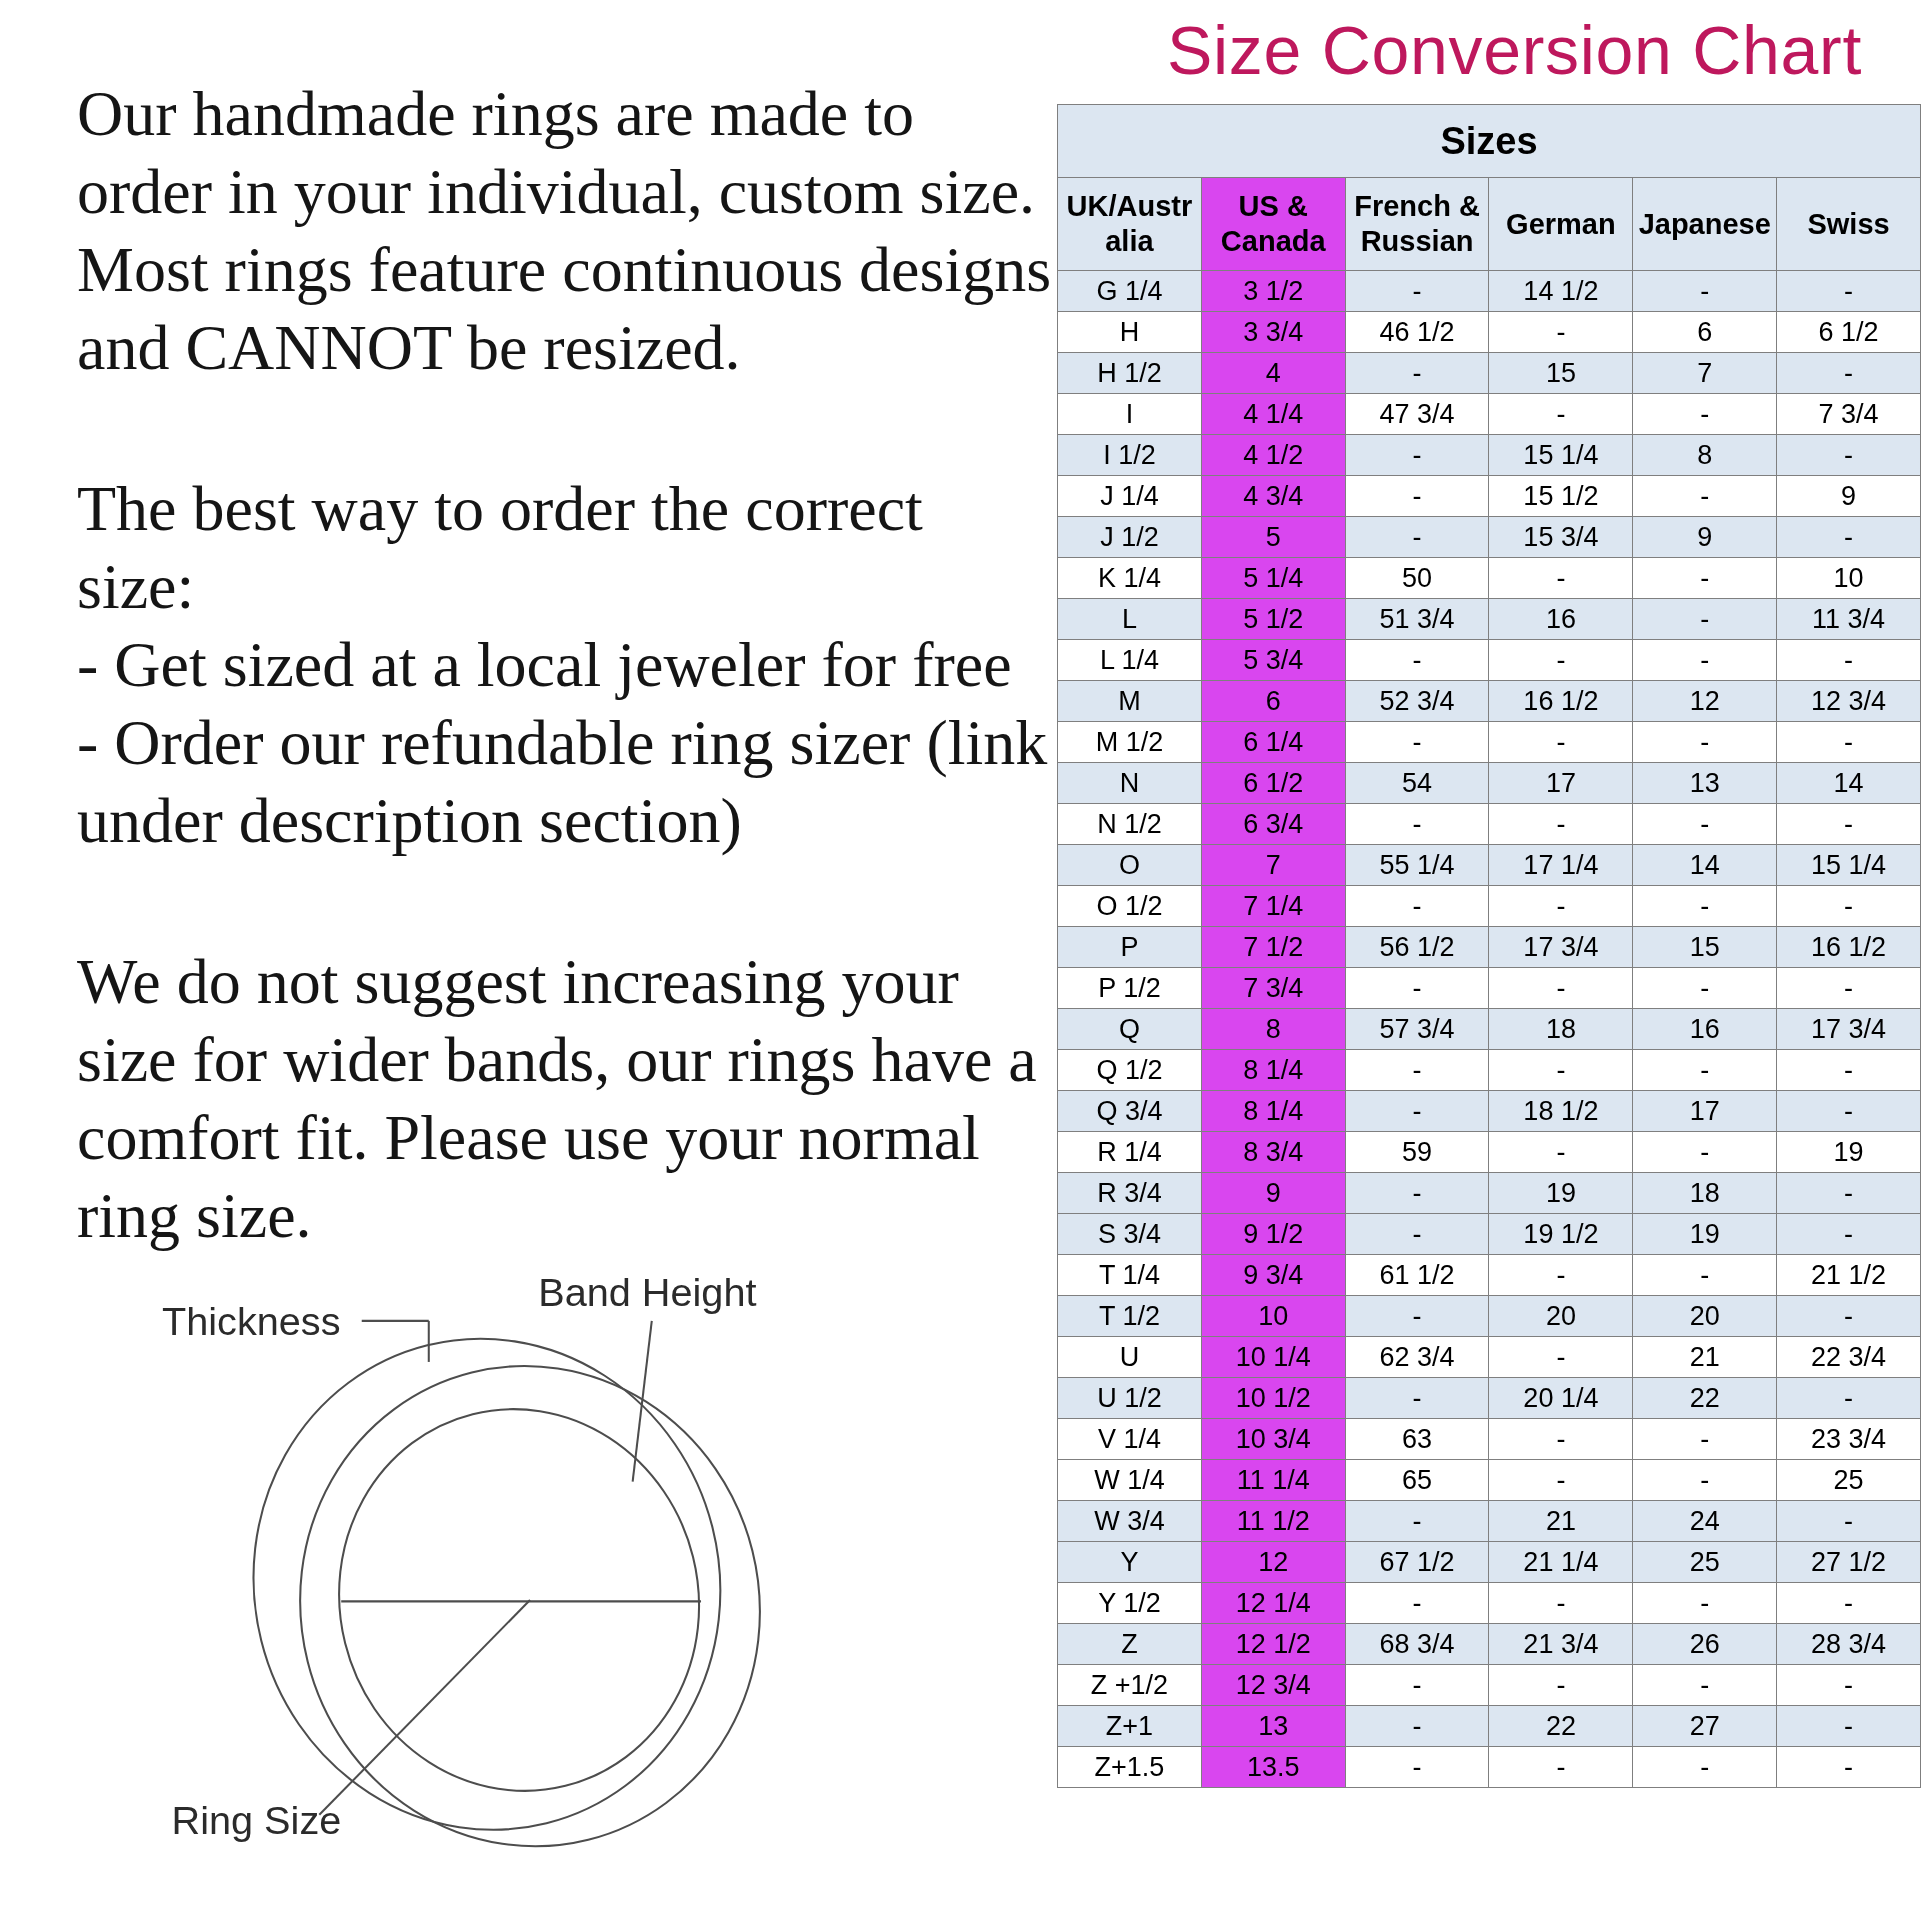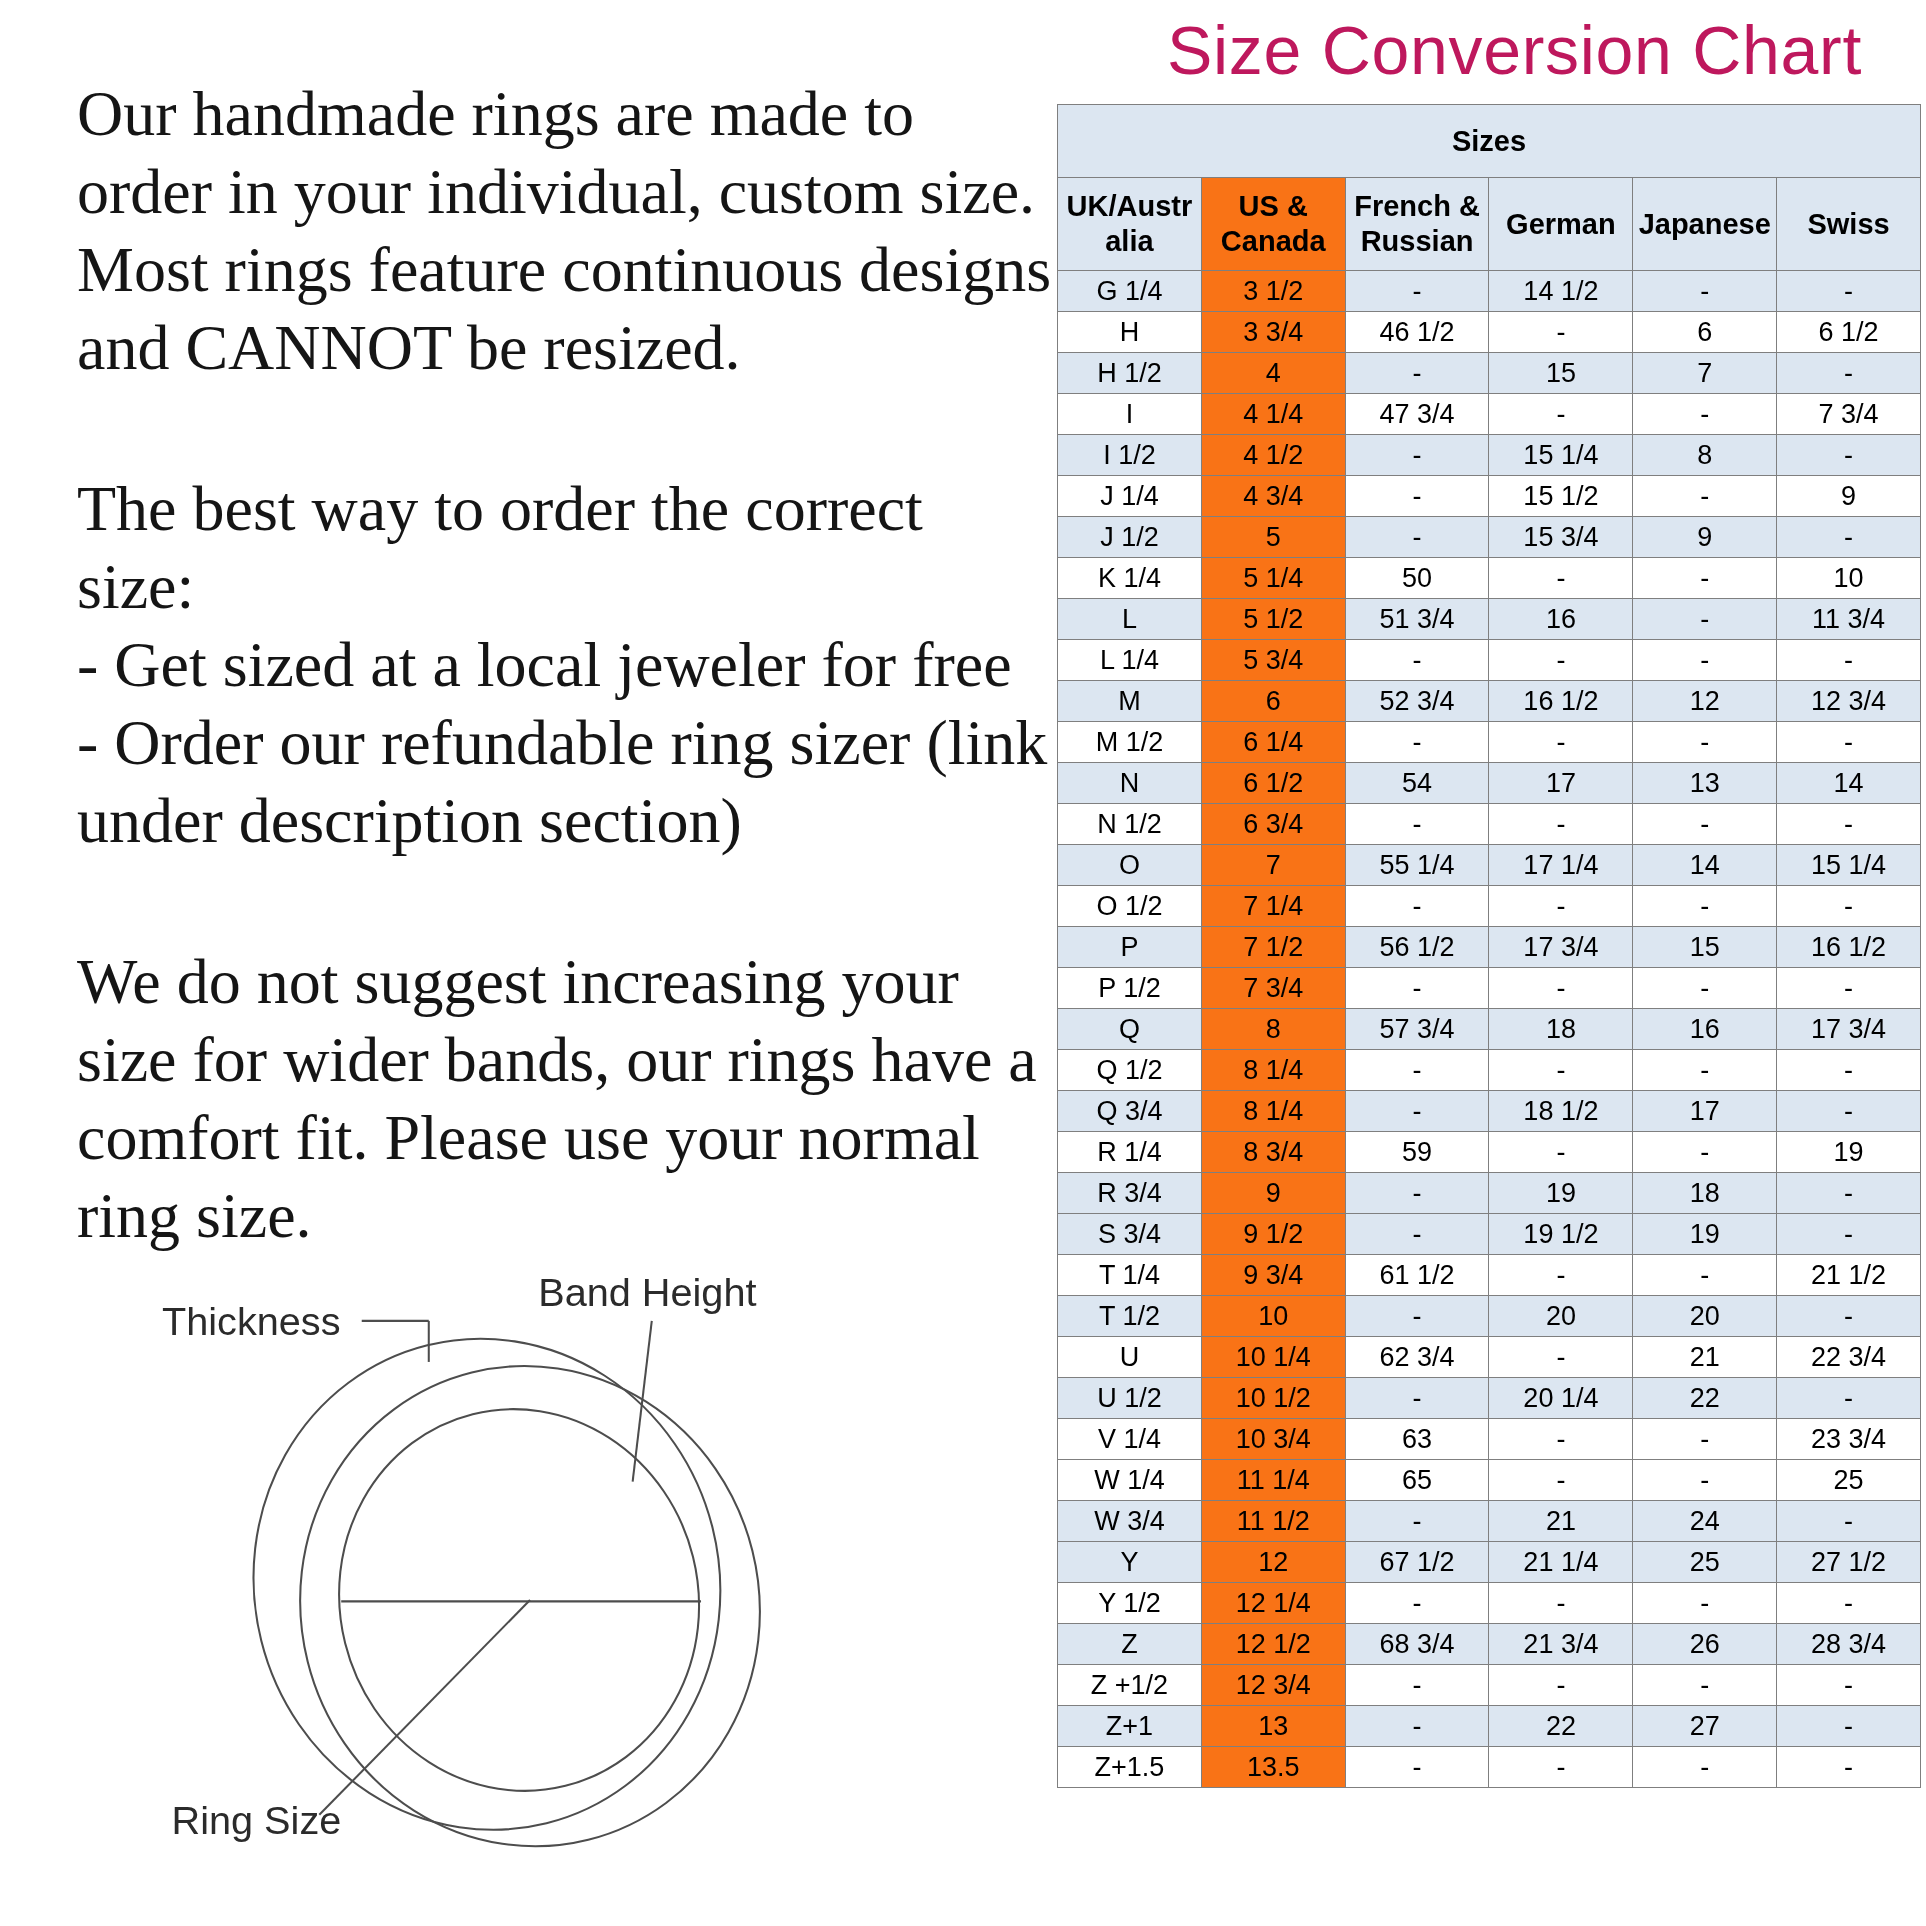--- a/index.html
+++ b/index.html
@@ -52,37 +52,37 @@
   th, td {
     border:1.4px solid #7f7f7f;
     text-align:center;
     vertical-align:middle;
     color:#000;
     overflow:hidden;
   }
   .caption-row th {
     background:#dce6f1;
     height:73px;
-    font-size:29px;
+    font-size:38px;
     font-weight:bold;
   }
   .header-row th {
     background:#dce6f1;
     height:93px;
     font-size:29px;
     font-weight:bold;
     line-height:1.2;
   }
   td {
     height:41px;
     font-size:27px;
     background:#ffffff;
   }
   tr.alt td { background:#dce6f1; }
-  th.us-col, td.us-col, tr.alt td.us-col { background:#f97316;text-align:center; }
+  th.us-col, td.us-col, tr.alt td.us-col { background:#d946ef;text-align:center; }
 
   
   .diagram {
     position:absolute;
     left:155px; top:1273px;
     width:657px; height:602px;
   }
   .diagram svg { width:100%; height:100%; }
   .diagram text {
     font-family:"Liberation Sans", sans-serif;

